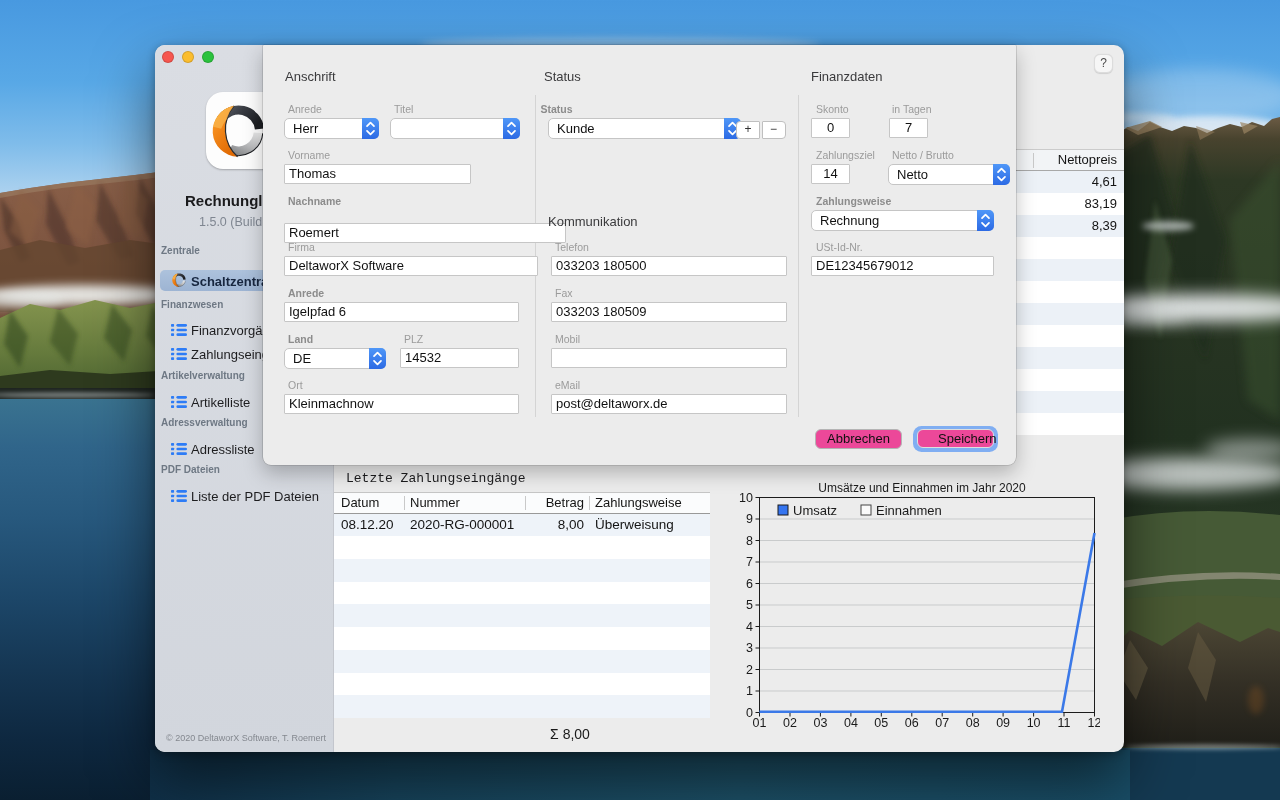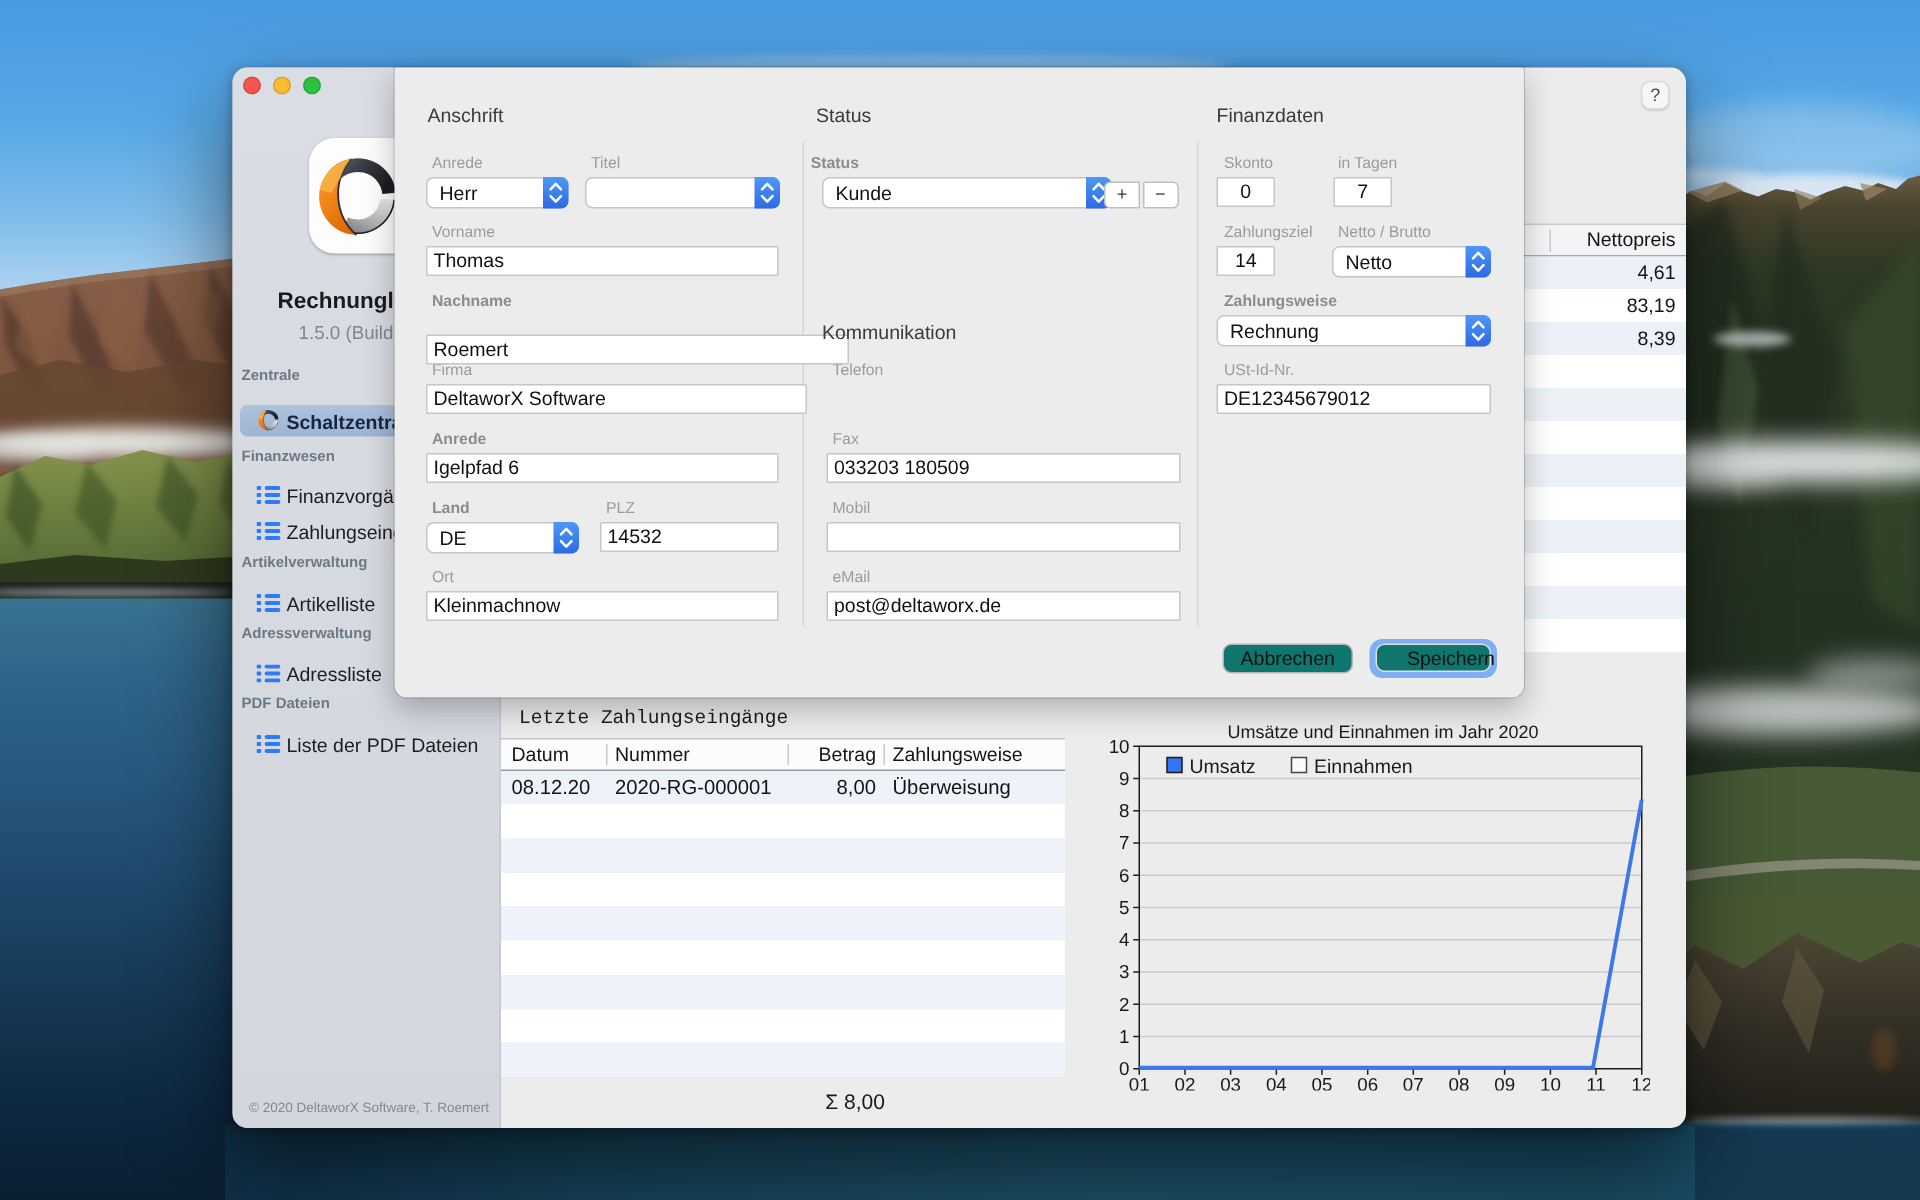--- a/index.html
+++ b/index.html
@@ -39,21 +39,21 @@
 #dialog { position:absolute; left:262.5px; top:45px; width:753.5px; height:419.5px; background:#ececec; border-radius:1px 1px 8px 8px; box-shadow:0 0 0 0.6px rgba(0,0,0,.2), 0 8px 20px rgba(0,0,0,.25); }
 .dtitle { position:absolute; font-size:13px; color:#3a3a3c; white-space:nowrap; }
 .dlabel { position:absolute; font-size:10.5px; color:#9b9b9b; white-space:nowrap; }
 .dlabel.b { font-weight:bold; color:#8c8c8c; }
 .dfield { position:absolute; height:20px; background:#fff; border:1px solid #c6c6c6; font-size:13px; color:#111; line-height:18px; padding-left:4px; border-radius:1px; white-space:nowrap; overflow:hidden; }
 .dfield.ctr { text-align:center; padding-left:0; }
 .dpop { position:absolute; height:21px; background:#fff; border:1px solid #c5c5c5; border-radius:5px; font-size:13px; color:#111; line-height:19px; padding-left:8px; white-space:nowrap; }
 .dcap { position:absolute; right:-1px; top:-1px; width:17px; height:21px; border-radius:0 5px 5px 0; background:linear-gradient(#4f97f8,#2c6ae4); }
 .dsep { position:absolute; width:1px; background:#d4d4d4; top:50px; height:322px; }
 .pmbtn { position:absolute; width:24px; height:17.5px; background:#fff; border:1px solid #bfbfbf; font-size:12px; text-align:center; line-height:15px; color:#333; }
-.dbtn { position:absolute; height:20px; background:#0f766e; border:1px solid #b4b4b4; border-radius:6px; font-size:13px; color:#111; text-align:center; line-height:18px; }
+.dbtn { position:absolute; height:20px; background:#ec4899; border:1px solid #b4b4b4; border-radius:6px; font-size:13px; color:#111; text-align:center; line-height:18px; }
 #spring { position:absolute; left:650.5px; top:380.5px; width:84.5px; height:26.5px; border-radius:8.5px; background:#80aef2; }
 #spbtn { z-index:2;padding-left:20px; }
 
 </style>
 </head>
 <body>
 <div id="stage">
 <svg id="wall" width="1280" height="800" viewBox="0 0 1280 800">
 <defs>
 <linearGradient id="sky" x1="0" y1="0" x2="0" y2="1">
@@ -385,32 +385,33 @@
         <span class="dcap"><svg width="17" height="21">
             <path d="M5 8.2 L8.5 4.6 L12 8.2 M5 12.8 L8.5 16.4 L12 12.8" stroke="#fff" stroke-width="1.7" fill="none" stroke-linecap="round" stroke-linejoin="round"></path>
           </svg></span>
       </div>
 <div class="dpop" style="left:21.5px;top:303px;width:102px">DE<span class="dcap"><svg width="17" height="21">
             <path d="M5 8.2 L8.5 4.6 L12 8.2 M5 12.8 L8.5 16.4 L12 12.8" stroke="#fff" stroke-width="1.7" fill="none" stroke-linecap="round" stroke-linejoin="round"></path>
           </svg></span></div>
 <div class="dpop" style="left:285.5px;top:73px;width:193px">Kunde<span class="dcap"><svg width="17" height="21">
             <path d="M5 8.2 L8.5 4.6 L12 8.2 M5 12.8 L8.5 16.4 L12 12.8" stroke="#fff" stroke-width="1.7" fill="none" stroke-linecap="round" stroke-linejoin="round"></path>
           </svg></span></div>
-<div class="dpop" style="left:625.5px;top:119px;width:106px">Netto<span class="dcap"><svg width="17" height="21">
+<div class="dpop" style="left:625.5px;top:119px;width:122px">Netto<span class="dcap"><svg width="17" height="21">
             <path d="M5 8.2 L8.5 4.6 L12 8.2 M5 12.8 L8.5 16.4 L12 12.8" stroke="#fff" stroke-width="1.7" fill="none" stroke-linecap="round" stroke-linejoin="round"></path>
           </svg></span></div>
 <div class="dpop" style="left:548.5px;top:165px;width:183px">Rechnung<span class="dcap"><svg width="17" height="21">
             <path d="M5 8.2 L8.5 4.6 L12 8.2 M5 12.8 L8.5 16.4 L12 12.8" stroke="#fff" stroke-width="1.7" fill="none" stroke-linecap="round" stroke-linejoin="round"></path>
           </svg></span></div>
-<div class="dfield" style="left:21.5px;top:119px;width:235px">Thomas</div>
+<div class="dfield" style="left:21.5px;top:119px;width:187px">Thomas</div>
 <div class="dfield" style="left:21.5px;top:178px;width:282px">Roemert</div>
 <div class="dfield" style="left:21.5px;top:211px;width:254px">DeltaworX Software</div>
 <div class="dfield" style="left:21.5px;top:257px;width:235px">Igelpfad 6</div>
 <div class="dfield" style="left:137.5px;top:303px;width:119px">14532</div>
 <div class="dfield" style="left:21.5px;top:349px;width:235px">Kleinmachnow</div>
+<div class="dfield" style="left:288.5px;top:211px;width:236px">033203 180500</div>
 <div class="dfield" style="left:288.5px;top:257px;width:236px">033203 180509</div>
 <div class="dfield" style="left:288.5px;top:303px;width:236px"></div>
 <div class="dfield" style="left:288.5px;top:349px;width:236px">post@deltaworx.de</div>
 <div class="dfield ctr" style="left:548.5px;top:73px;width:39px">0</div>
 <div class="dfield ctr" style="left:626.5px;top:73px;width:39px">7</div>
 <div class="dfield ctr" style="left:548.5px;top:119px;width:39px">14</div>
 <div class="dfield" style="left:548.5px;top:211px;width:183px">DE12345679012</div>
 <div class="pmbtn" style="left:473.5px;top:76px;border-radius:4px 1px 1px 4px">+</div>
 <div class="pmbtn" style="left:499px;top:76px;border-radius:1px 4px 4px 1px">−</div>
 <div class="dtitle" style="left:285.5px;top:169px">Kommunikation</div>

